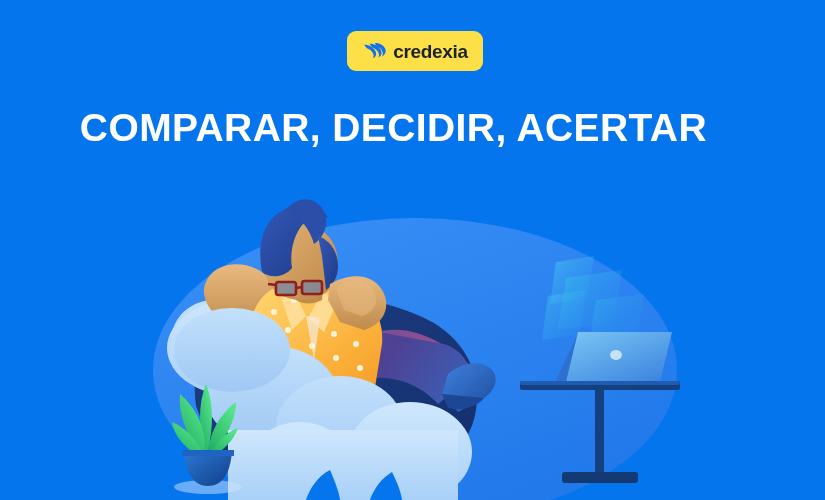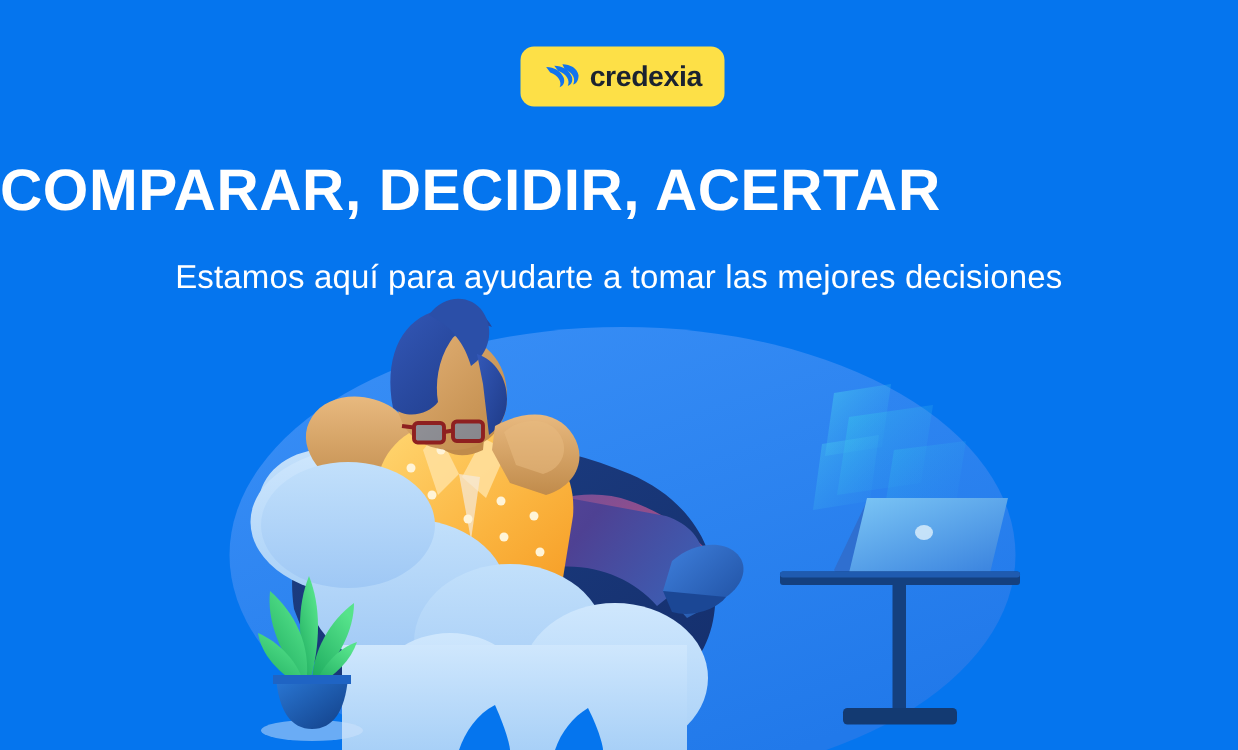--- a/index.html
+++ b/index.html
@@ -39,21 +39,21 @@
     letter-spacing:-0.3px;
     line-height:1;
     white-space:nowrap;
   }
 
   
   .headline {
     position:absolute;
     left:0; top:106px;
     width:707px;
-    text-align:left;
+    text-align:right;
     color:#ffffff;
     font-size:39px;
     font-weight:bold;
     letter-spacing:0.4px;
     line-height:1.12;
     z-index:15;
     white-space:nowrap;
   }
   .subheadline {
     position:absolute;
@@ -301,15 +301,14 @@
   <div class="logo-card">
     <svg class="logo-mark" viewBox="0 0 26 20" aria-hidden="true">
       <path d="M2 3 C8 3 13 6 15 11 C16 14 15 17 12 18 C14 14 11 9 5 7 Z" fill="#1173ee"></path>
       <path d="M8 2 C14 2 19 5 21 10 C22 13 21 16 18 17 C20 13 17 8 11 6 Z" fill="#1173ee"></path>
       <path d="M14 1 C20 1 25 4 26 9 C26 12 25 15 22 16 C24 12 22 7 16 5 Z" fill="#1173ee"></path>
     </svg>
     <span class="logo-text">credexia</span>
   </div>
 
   <h1 class="headline">COMPARAR, DECIDIR, ACERTAR</h1>
-  <p class="subheadline">Estamos aquí para ayudarte a tomar las mejores decisiones</p>
 
 </div>
 
 </body></html>

